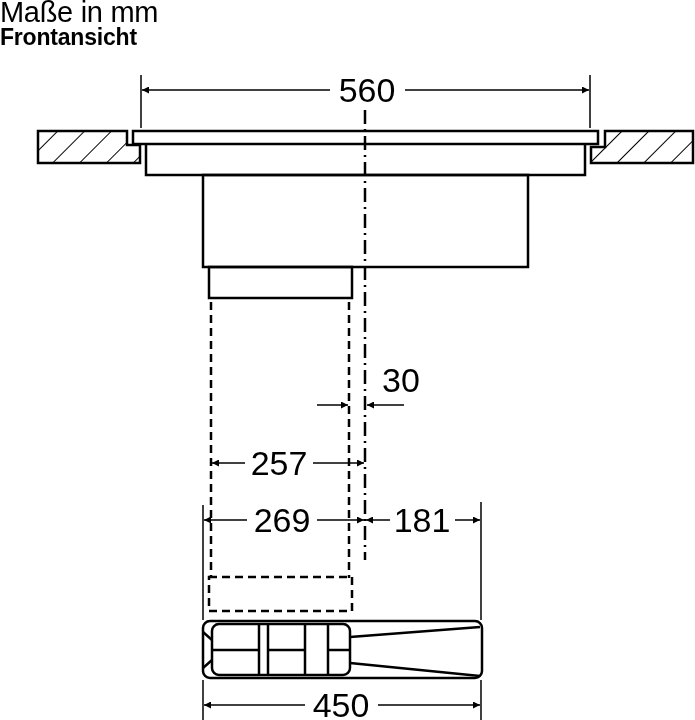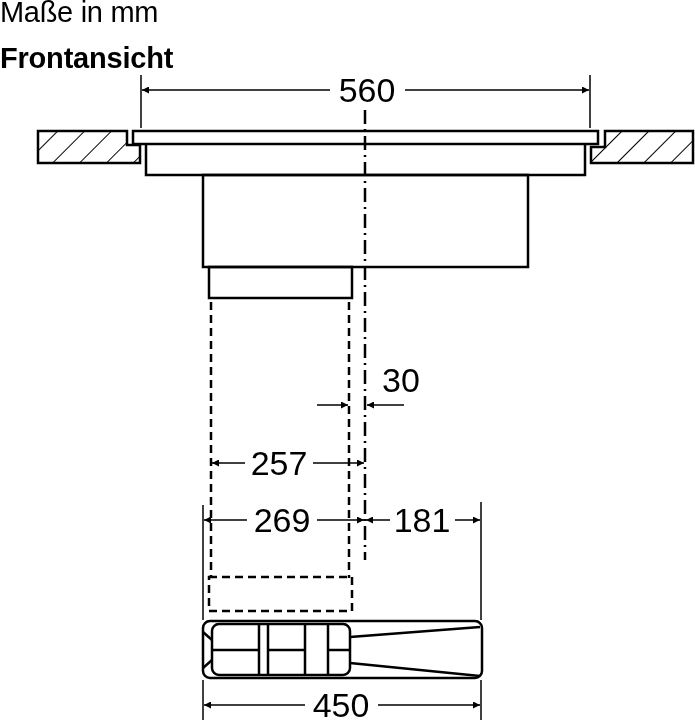--- a/index.html
+++ b/index.html
@@ -1,18 +1,18 @@
 <!DOCTYPE html>
 <html><head>
 <meta charset="utf-8">
 <style>
   html, body { margin:0; padding:0; background:#ffffff; }
   body { width:695px; height:720px; position:relative; overflow:hidden; font-family:"Liberation Sans", sans-serif; color:#000; }
   .title1 { position:absolute; left:0; top:-4px; font-size:29px; font-weight:normal; letter-spacing:-0.3px; }
-  .title2 { position:absolute; left:0; top:42px; font-size:29px; font-weight:bold; letter-spacing:-0.2px; }
+  .title2 { position:absolute; left:0; top:24px; font-size:23px; font-weight:bold; letter-spacing:-0.2px; }
   svg { position:absolute; left:0; top:0; }
   .dimtxt { font-family:"Liberation Sans", sans-serif; font-size:34px; fill:#000; }
 </style>
 </head>
 <body>
 
 <div class="title1">Maße in mm</div>
 <div class="title2">Frontansicht</div>
 
 <svg width="695" height="720" viewBox="0 0 695 720">

